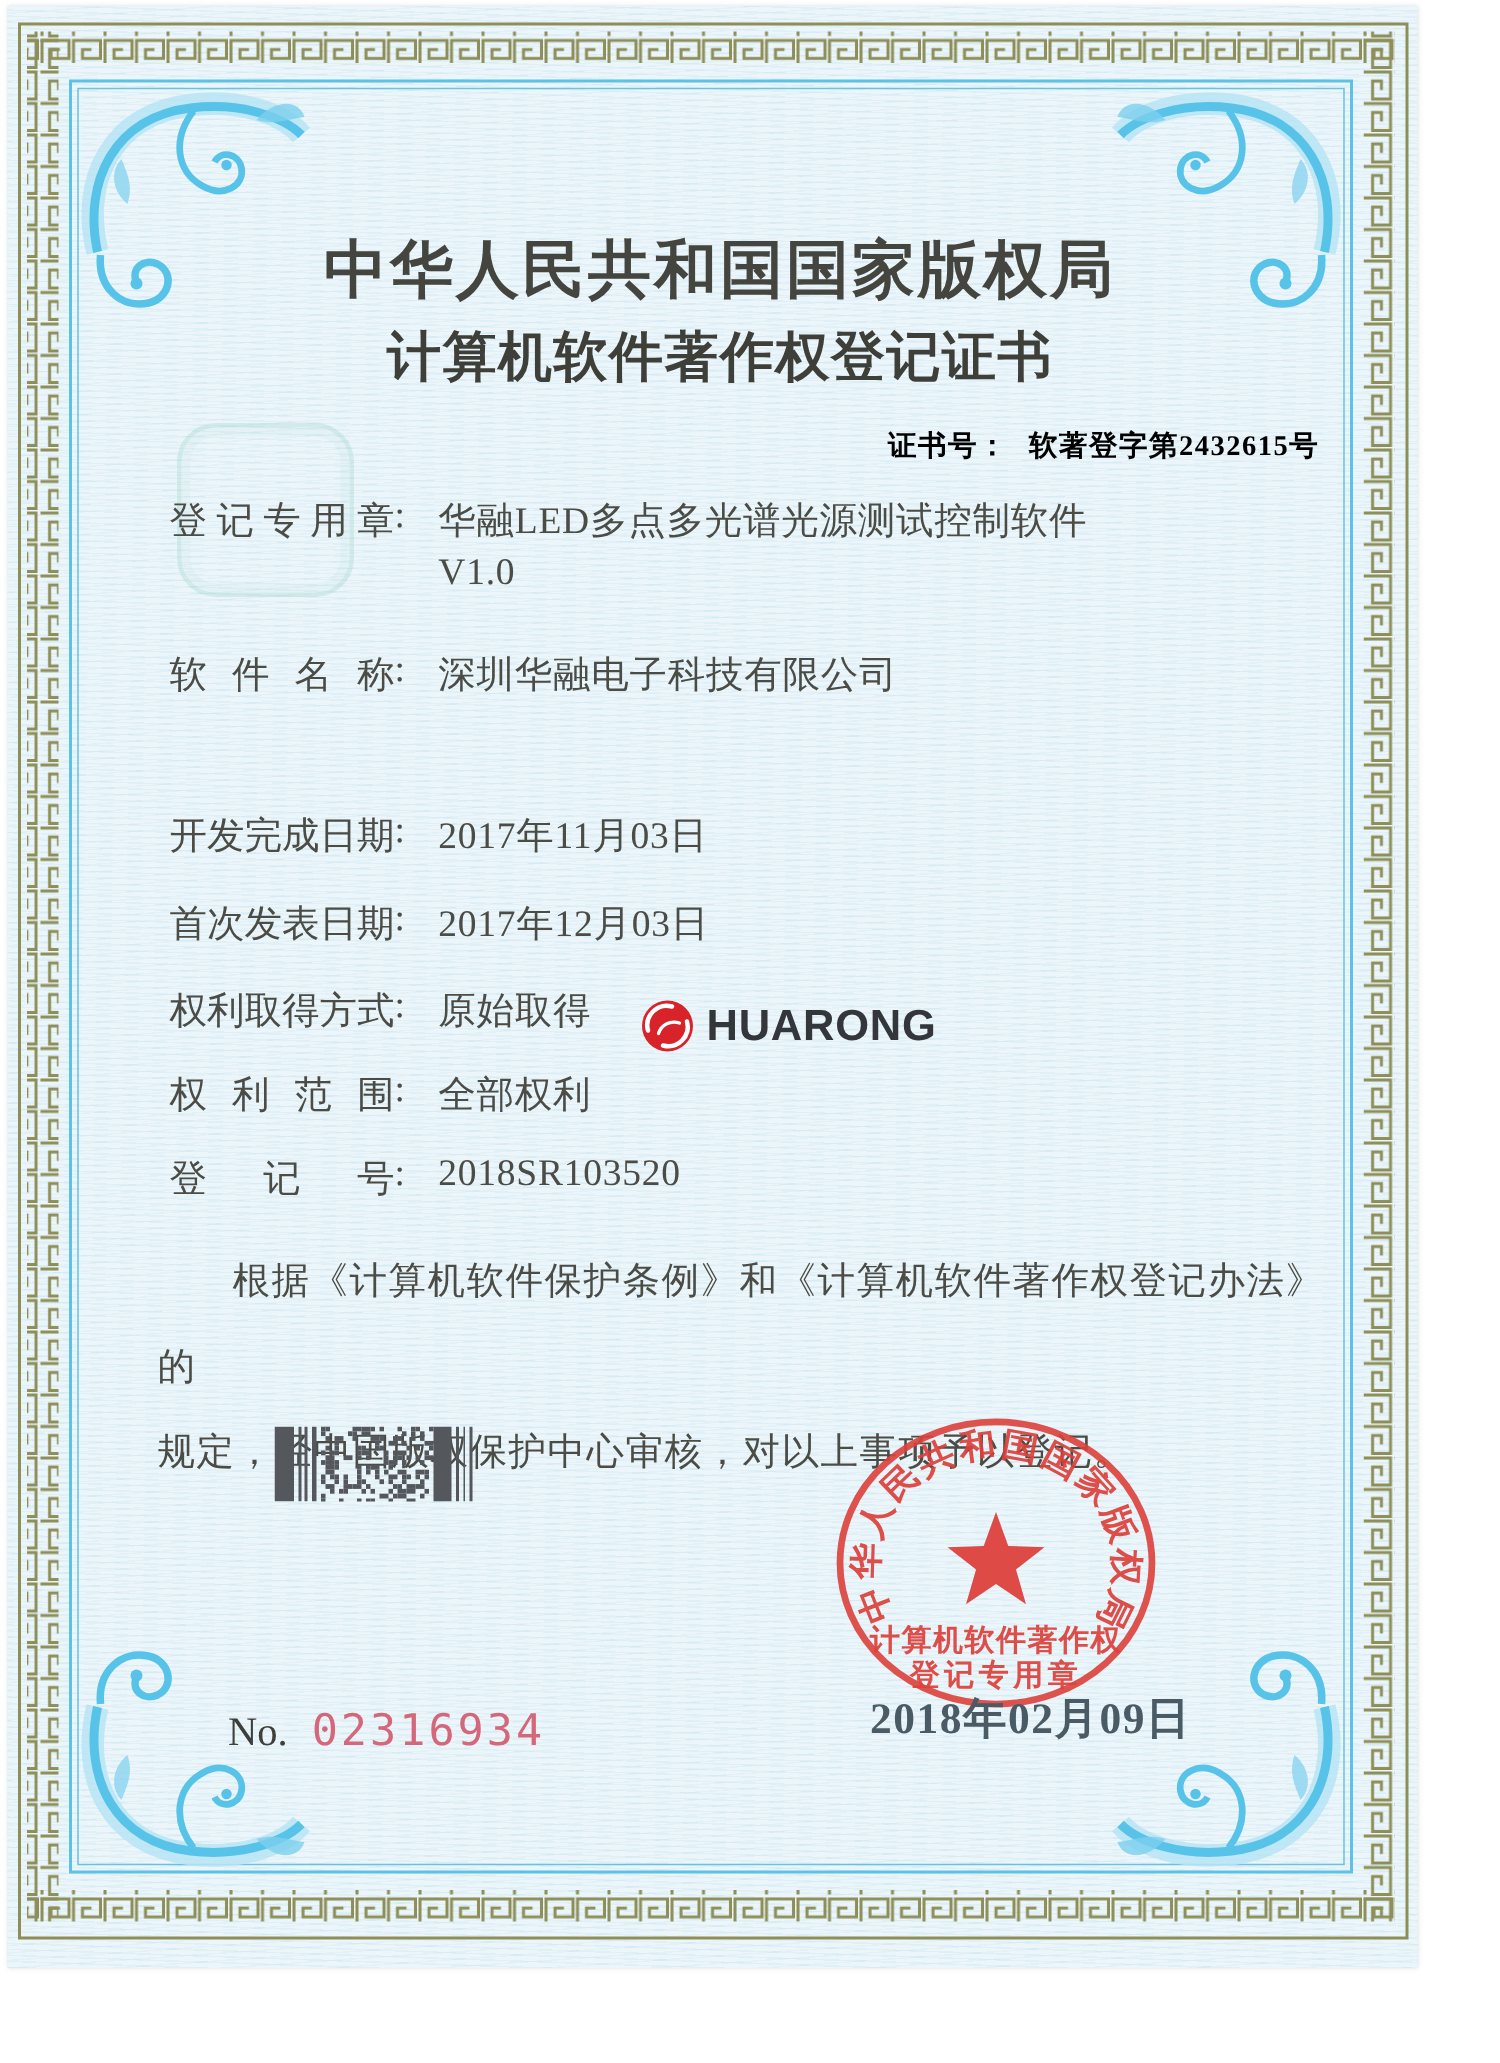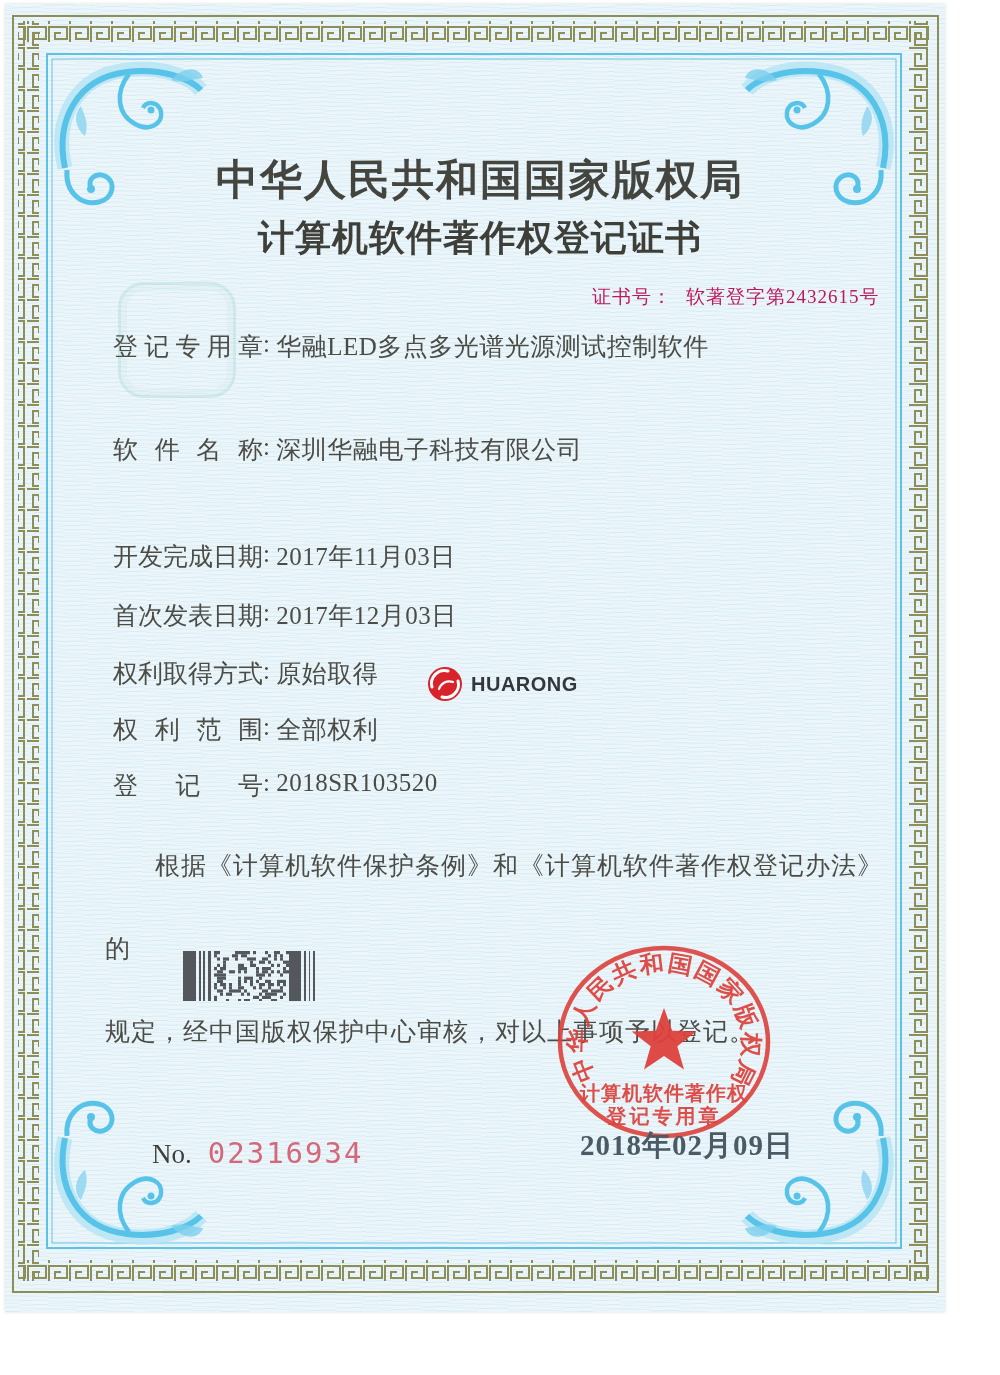--- a/index.html
+++ b/index.html
@@ -25,41 +25,41 @@
   }
   .authority{
     position:absolute;left:30px;top:152px;width:900px;text-align:center;
     font-size:42px;font-weight:bold;letter-spacing:2px;color:#45453f;
   }
   .cert-title{
     position:absolute;left:30px;top:214px;width:900px;text-align:center;
     font-size:36px;font-weight:bold;letter-spacing:1px;color:#3f3f3a;
   }
   .certno{
-    position:absolute;left:592px;top:284px;font-size:19px;color:#be185d;
-    font-weight:normal;letter-spacing:1px;white-space:nowrap;
+    position:absolute;left:592px;top:284px;font-size:19px;color:#000000;
+    font-weight:bold;letter-spacing:1px;white-space:nowrap;
   }
   .certno .sp{display:inline-block;width:14px;}
   .frow{position:absolute;left:113px;font-size:25px;color:#4c4c46;white-space:nowrap;}
   .flabel{display:inline-block;width:150px;text-align:justify;text-align-last:justify;vertical-align:top;}
   .fcolon{display:inline-block;vertical-align:top;}
-  .fvalue{display:inline-block;vertical-align:top;letter-spacing:0.5px;}
+  .fvalue{display:inline-block;margin-left:16px;vertical-align:top;letter-spacing:0.5px;}
   .fvalue .l2{display:block;line-height:37px;}
   .r1{top:330px;} .r2{top:433px;} .r3{top:540px;} .r4{top:599px;}
   .r5{top:657px;} .r6{top:713px;} .r7{top:769px;}
   .statement{
     position:absolute;left:105px;top:826px;width:792px;
-    font-size:25px;line-height:83px;color:#4c4c46;letter-spacing:1px;font-family:Liberation Mono, monospace;
+    font-size:25px;line-height:57px;color:#4c4c46;letter-spacing:1px;
   }
   .statement .ln1{text-indent:2em;}
   .barcode-wrap{position:absolute;left:183px;top:951px;}
   .logo{position:absolute;left:427px;top:666px;display:flex;align-items:center;}
   .logo-text{
     font-family:"Liberation Sans","DejaVu Sans",sans-serif;
-    font-size:20px;font-weight:bold;color:#33373b;letter-spacing:0.5px;margin-left:8px;
+    font-size:29px;font-weight:bold;color:#33373b;letter-spacing:0.5px;margin-left:8px;
   }
   .seal{position:absolute;left:552px;top:942px;}
   .seal-date{
     position:absolute;left:580px;top:1126px;font-size:29px;font-weight:bold;
     color:#4b5b66;letter-spacing:1px;
   }
   .serial{position:absolute;left:152px;top:1136px;white-space:nowrap;}
   .serial-prefix{font-size:27px;color:#3e3e3a;}
   .serial-number{
     font-family:"DejaVu Sans Mono",monospace;font-size:29px;color:#d4687a;
@@ -109,20 +109,21 @@
 <div class="cert-title">计算机软件著作权登记证书</div>
 
 <div class="certno">
   <span>证书号：</span><span class="sp"></span><span>软著登字第2432615号</span>
 </div>
 
 <div class="frow r1">
   <span class="flabel">登记专用章</span><span class="fcolon">:</span>
   <span class="fvalue">
     <span>华融LED多点多光谱光源测试控制软件</span>
+    <span class="l2">V1.0</span>
   </span>
 </div>
 
 <div class="frow r2">
   <span class="flabel">软件名称</span><span class="fcolon">:</span>
   <span class="fvalue">深圳华融电子科技有限公司</span>
 </div>
 
 <div class="frow r3">
   <span class="flabel">开发完成日期</span><span class="fcolon">:</span>

